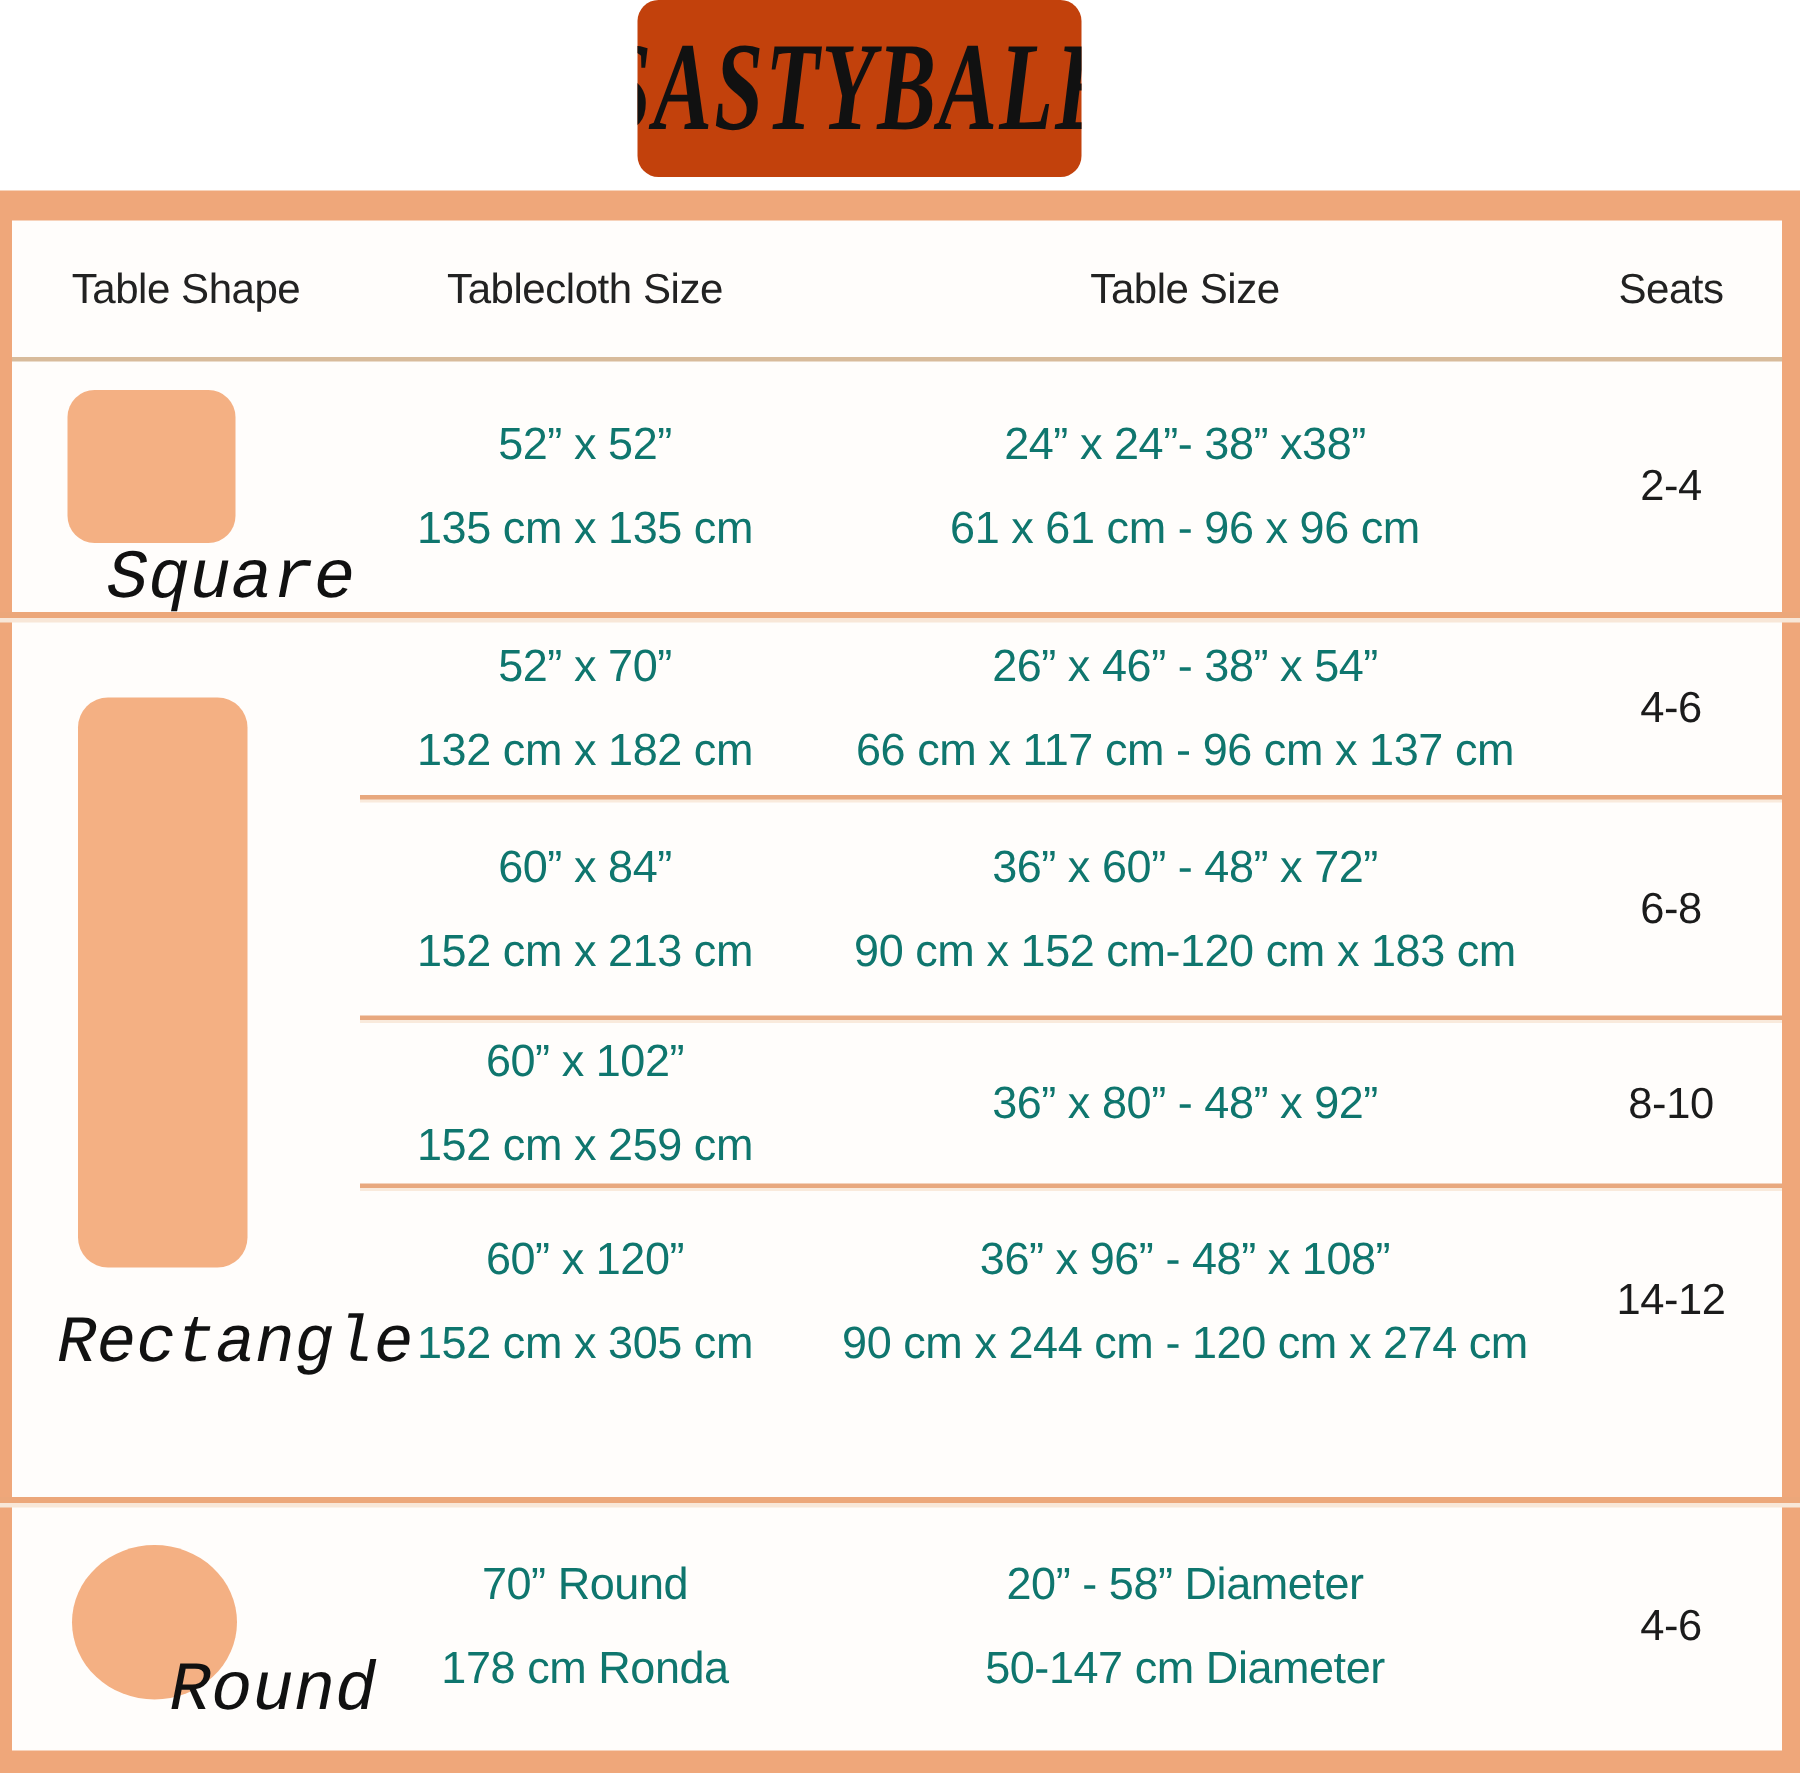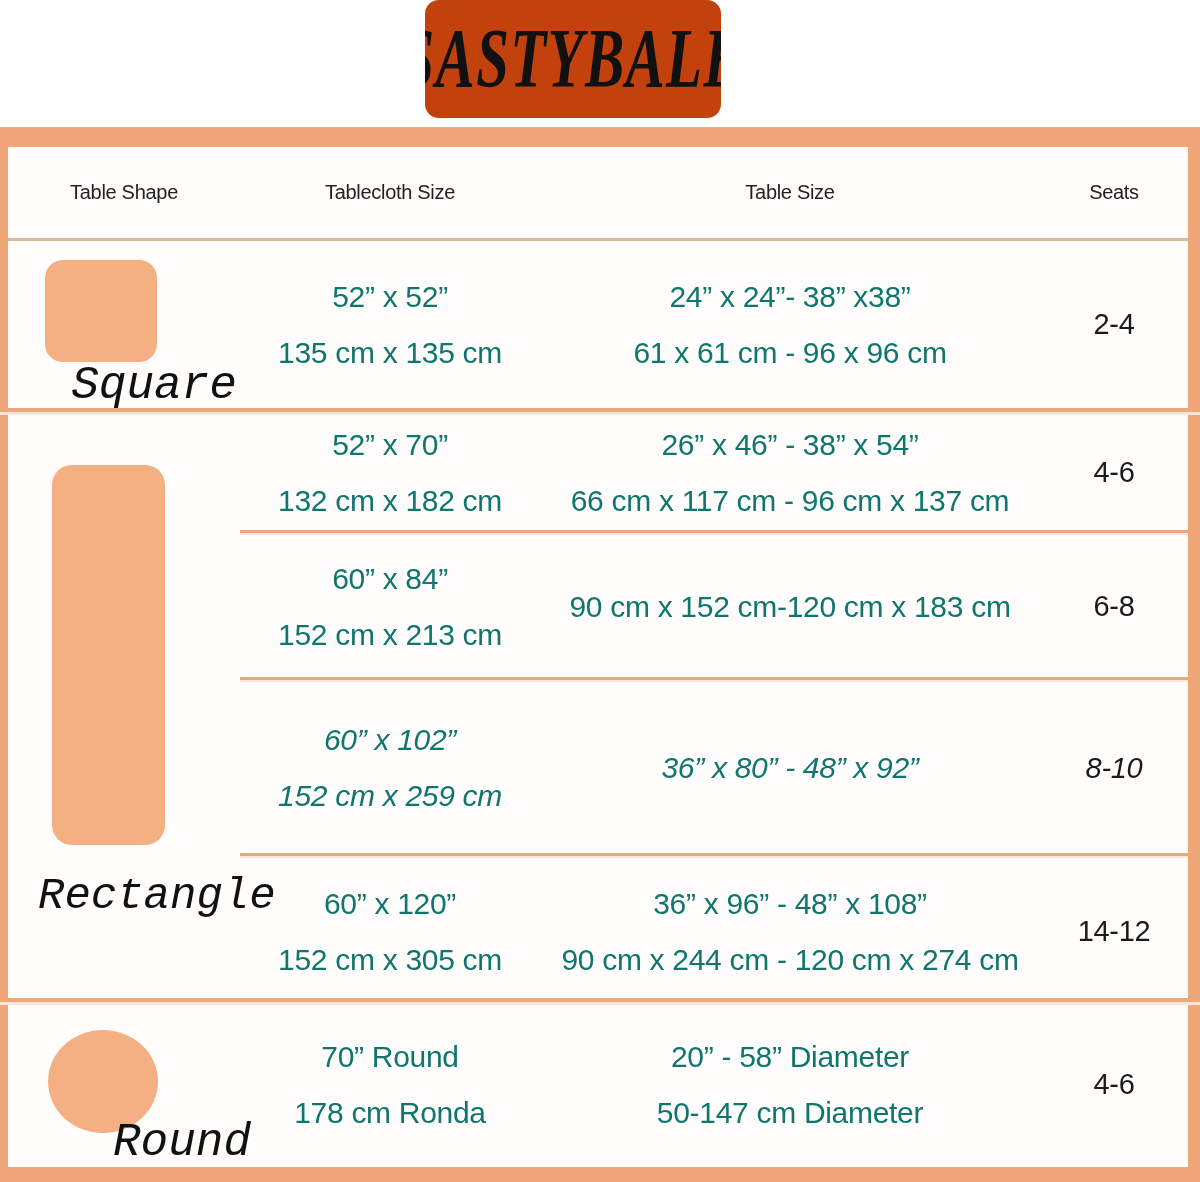--- a/index.html
+++ b/index.html
@@ -42,21 +42,21 @@
     position:absolute;left:0;right:0;bottom:0;height:3px;background:#E8A87E;
     box-shadow:0 2px 0 0 #F9EADC;
   }
   
   .cell{display:flex;flex-direction:column;align-items:center;justify-content:center;
         row-gap:22px;box-sizing:border-box;}
   .col-shape-h{width:232px;}
   .col-cloth{width:300px;}
   .col-table{width:500px;}
   .col-seats{flex:1;}
-  .hdr{font-size:20px;letter-spacing:-0.3px;color:#222;}
+  .hdr{font-size:28px;letter-spacing:-0.3px;color:#222;}
   .line{font-size:30px;line-height:34px;letter-spacing:-0.3px;white-space:nowrap;color:#0f766e;text-align:center;}
   .seats-val{font-size:29px;letter-spacing:-0.3px;}
   
   .shape-cell{position:absolute;left:0;top:0;width:232px;height:100%;}
   .shape-label{
     position:absolute;width:100%;text-align:center;
     font-family:"Liberation Mono", monospace;font-style:italic;font-weight:500;
     font-size:46px;color:#111;white-space:nowrap;line-height:1;margin-left:30px;
   }
   .icon-square{
@@ -66,21 +66,21 @@
   .label-square{top:122px;}
   .icon-rect{
     position:absolute;left:44px;top:53px;width:113px;height:380px;
     background:#F4B083;border-radius:20px;
   }
   .label-rect{top:462px;font-size:44px;}
   .icon-round{
     position:absolute;left:40px;top:28px;width:110px;height:103px;
     background:#F4B083;border-radius:50%;
   }
-  .label-round{top:118px;padding-left:28px;}
+  .label-round{top:102px;padding-left:28px;}
 </style>
 </head>
 <body>
 
 <div class="banner">
   <span class="brand-text">SASTYBALE</span>
 </div>
 
 <div class="frame">
   <div class="content">
@@ -140,29 +140,30 @@
         </div>
         <div class="subdivider"></div>
       </div>
 
       <div class="data-row" style="height:147px;">
         <div class="cell col-cloth">
           <span class="line">60” x 84”</span>
           <span class="line">152 cm x 213 cm</span>
         </div>
         <div class="cell col-table">
+          <span class="line">36” x 60” - 48” x 72”</span>
           <span class="line">90 cm x 152 cm-120 cm x 183 cm</span>
         </div>
         <div class="cell col-seats">
           <span class="seats-val">6-8</span>
         </div>
         <div class="subdivider"></div>
       </div>
 
-      <div class="data-row" style="height:176px;font-style:italic;">
+      <div class="data-row" style="height:112px;">
         <div class="cell col-cloth">
           <span class="line">60” x 102”</span>
           <span class="line">152 cm x 259 cm</span>
         </div>
         <div class="cell col-table">
           <span class="line">36” x 80” - 48” x 92”</span>
         </div>
         <div class="cell col-seats">
           <span class="seats-val">8-10</span>
         </div>

